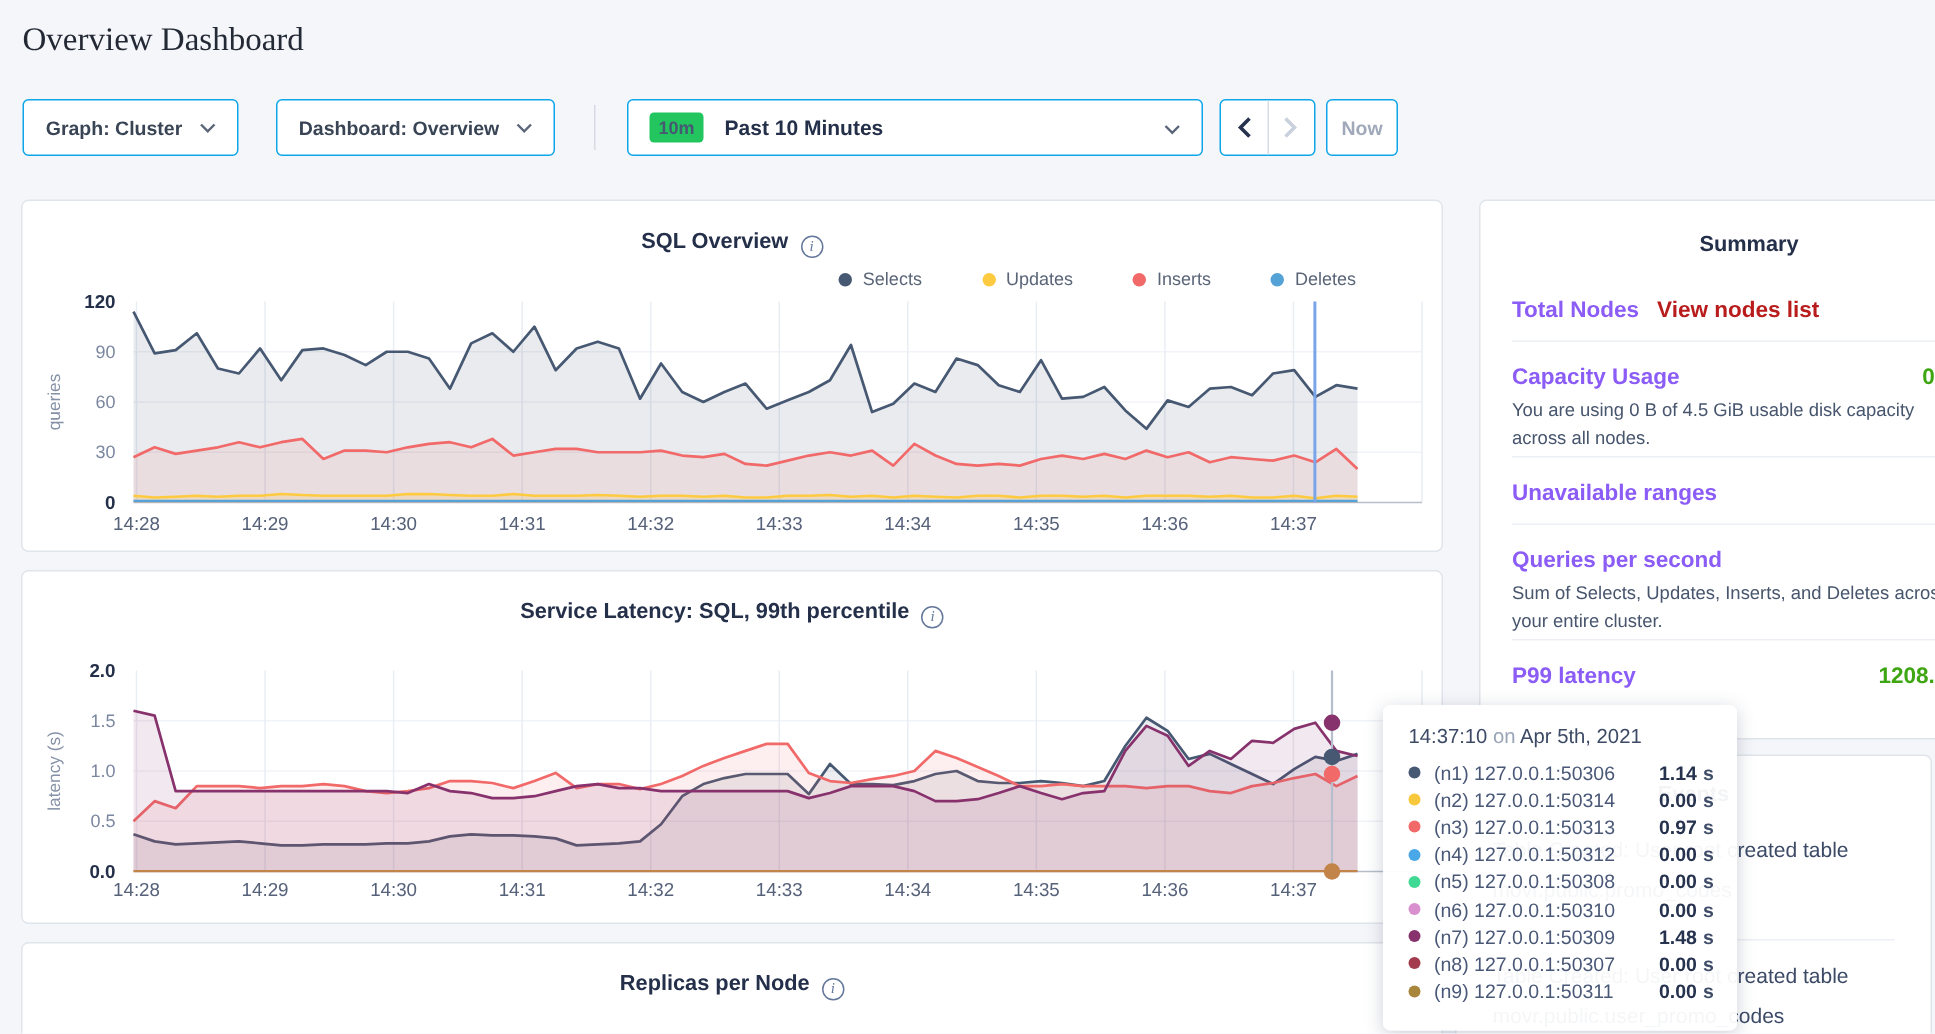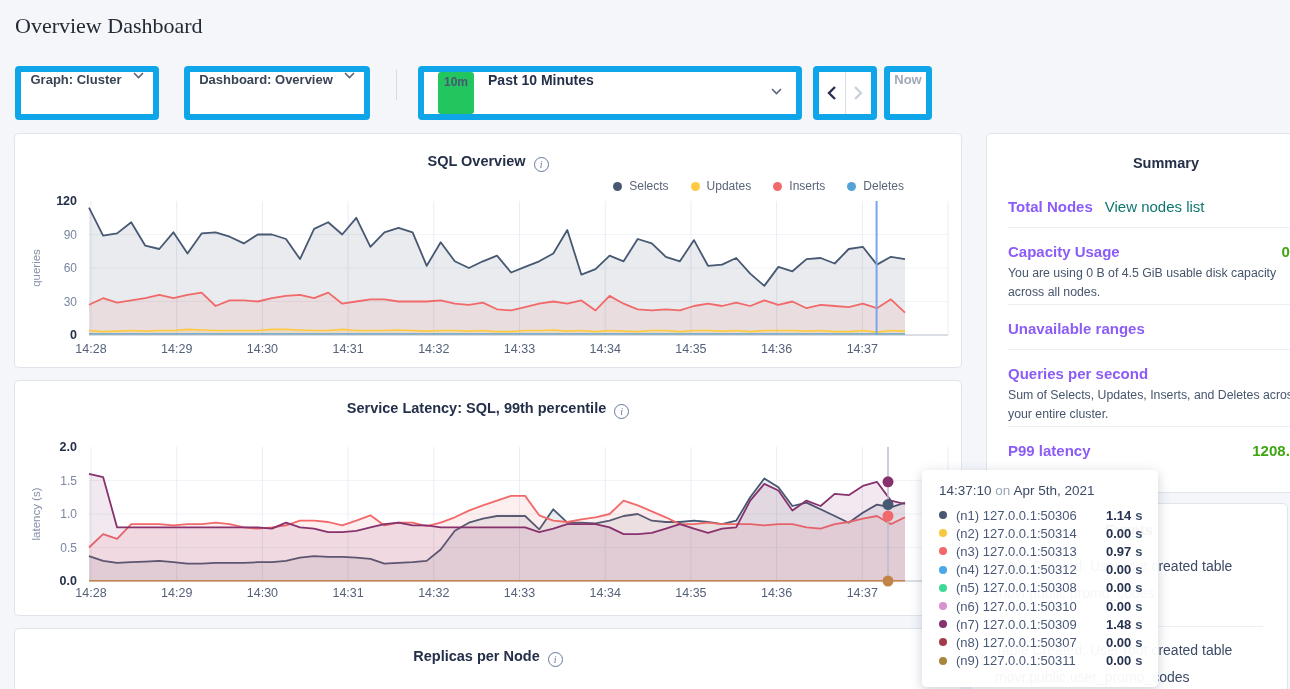--- a/index.html
+++ b/index.html
@@ -1,50 +1,50 @@
 <!DOCTYPE html>
 <html><head>
 <meta charset="utf-8">
 <style>
  html,body{margin:0;padding:0}
  body{background:#f4f6fa;font-family:"Liberation Sans","DejaVu Sans",sans-serif}
  #page{position:relative;width:1290px;height:689px;overflow:hidden;background:#f4f6fa}
  .page-title{position:absolute;left:15px;top:13px;font-size:22px;font-weight:500;color:#242a35;margin:0;font-family:Liberation Serif, serif}
- .ctl{position:absolute;top:66px;height:54px;background:#fff;border:6px solid #0ea5e9;border-radius:4px;box-sizing:border-box;display:flex;justify-content:center;font-size:13px;font-weight:700;color:#394455;cursor:pointer}
+ .ctl{position:absolute;top:66px;height:38px;background:#fff;border:1px solid #0ea5e9;border-radius:4px;box-sizing:border-box;display:flex;align-items:center;justify-content:center;font-size:13px;font-weight:700;color:#394455;cursor:pointer}
  #graph-btn{left:15px;width:144px;gap:11px}
  #dash-btn{left:184px;width:186px;gap:11px}
  .ctl-divider{position:absolute;left:396px;top:70px;width:1px;height:30px;background:#d5dbe4}
  #time-sel{left:418px;width:384px;justify-content:flex-start;padding:0 14px}
  .range-badge{background:#22c55e;border-radius:3px;font-size:12px;font-weight:700;color:#475872;padding:3px 6px}
  .range-label{font-weight:700;font-size:14px;color:#242f49;margin-left:14px}
  #time-sel .chev{position:absolute;right:14px;top:16px}
  #arrow-group{left:813px;width:64px;padding:0}
  #arrow-group .half{width:31px;height:100%;display:flex;align-items:center;justify-content:center}
  #arrow-group .half.left{border-right:1px solid #d7dde7}
  #now-btn{left:884px;width:48px;color:#9fa9ba}
  .card{position:absolute;background:#fff;border:1px solid #e0e5ec;border-radius:5px;box-sizing:border-box}
  #sql-card{left:14px;top:133px;width:948px;height:235px}
  #latency-card{left:14px;top:380px;width:948px;height:236px}
  #replicas-card{left:14px;top:628px;width:948px;height:90px}
  #summary-card{left:986px;top:133px;width:360px;height:360px}
  #events-card{left:970px;top:503px;width:318px;height:220px}
  .chart-title{position:absolute;top:19px;left:0;right:0;text-align:center;font-size:14.5px;font-weight:700;color:#242f49}
  .info-icon{display:inline-block;width:15px;height:15px;line-height:13px;border:1.3px solid #64789b;border-radius:50%;color:#64789b;font-size:10px;font-style:italic;font-weight:400;font-family:"Liberation Serif",serif;text-align:center;margin-left:8px;vertical-align:-1.5px;box-sizing:border-box}
- .legend{position:absolute;top:45px;right:57px;display:flex;gap:22px;align-items:center;font-size:12px;color:#5a6578}
+ .legend{position:absolute;top:45px;right:57px;display:flex;gap:40px;align-items:center;font-size:12px;color:#5a6578}
  .legend .li{display:flex;align-items:center}
  .legend .dot{width:9px;height:9px;border-radius:50%;margin-right:7px}
  svg.chart{position:absolute;left:0;top:0}
  
  #summary-card .inner{padding:0 21px}
  .s-title{padding-top:21px;text-align:center;font-size:14.5px;font-weight:700;color:#242f49}
  .s-row{border-bottom:1px solid #eceff4;padding:15px 0 12px}
  .s-row:last-child{border-bottom:none}
  .s-head{display:flex;align-items:baseline}
  .s-label{font-size:15px;font-weight:700;color:#8b5cf6}
- .s-link{font-size:15px;font-weight:400;color:#0f766e;margin-left:12px}
+ .s-link{font-size:15px;font-weight:700;color:#b91c1c;margin-left:12px}
  .s-value{margin-left:auto;font-size:15px;font-weight:700;color:#3fa613}
  .s-desc{margin-top:4px;font-size:12.3px;color:#47556d;line-height:19px;margin-bottom:-10px;white-space:nowrap}
  #summary-rows{margin-top:12px}
  
  #events-card .inner{padding:0 24px}
  .e-title{padding-top:18px;text-align:center;font-size:14.5px;font-weight:700;color:#242f49}
  .e-item{font-size:14px;color:#3c4a66;line-height:17px}
  .e-item .l2{margin-top:10px}
  .e-div{border-bottom:1px solid #eceff4;margin:24px 0 15px}
  

